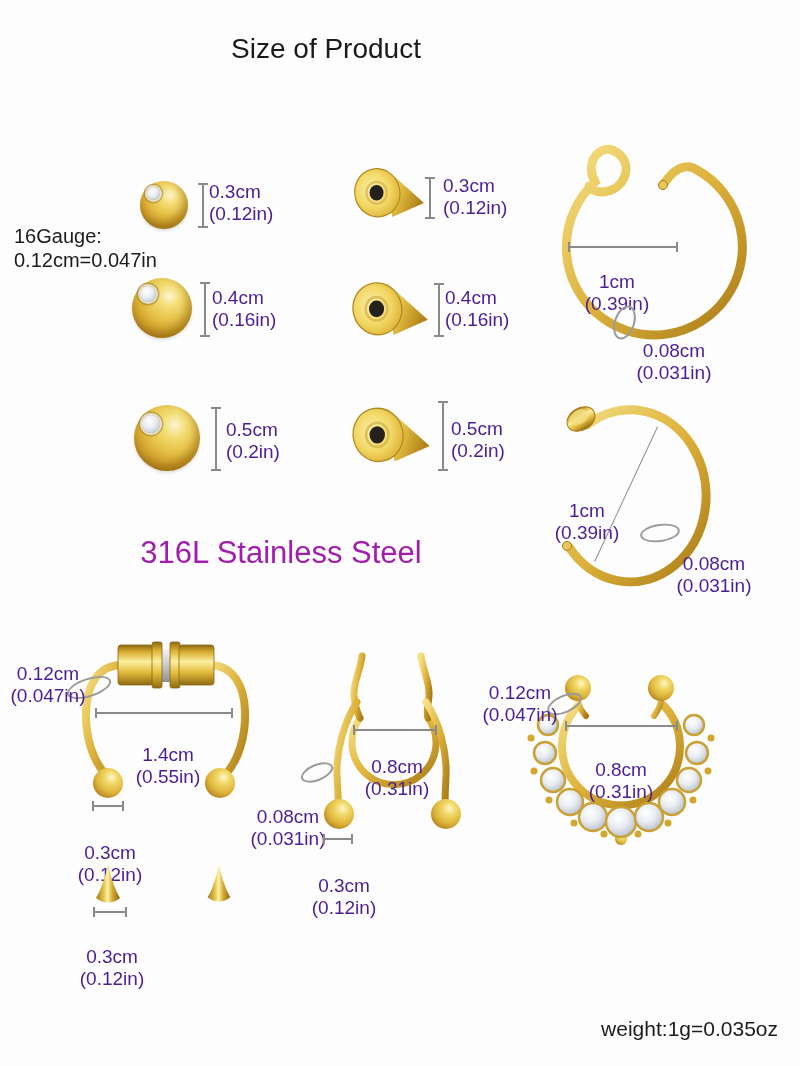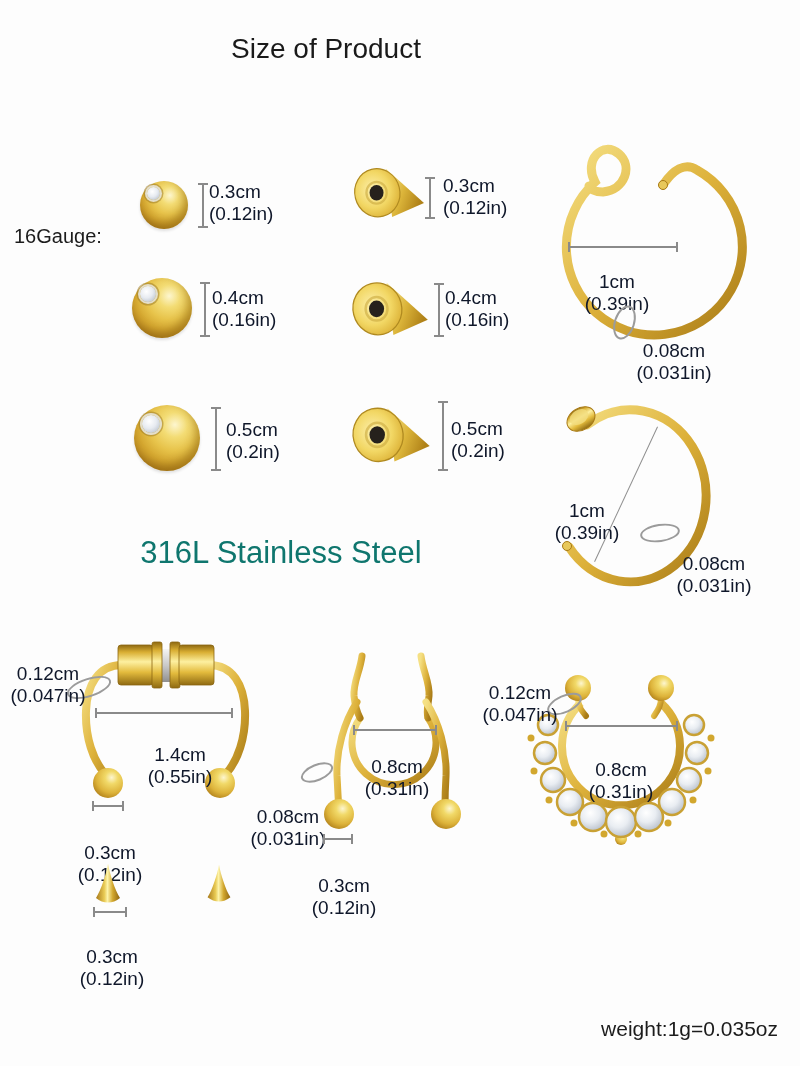--- a/index.html
+++ b/index.html
@@ -3,24 +3,24 @@
 <meta charset="utf-8">
 <style>
   html,body{margin:0;padding:0;background:#fff;}
   .canvas{
     position:relative;width:800px;height:1066px;margin:0 auto;
     background:#fdfdfd;overflow:hidden;
     font-family:"Liberation Sans", sans-serif;color:#1c1c1c;
   }
   .abs{position:absolute;}
   .title{width:652px;left:0;top:33px;text-align:center;font-size:28px;color:#1a1a1a;}
-  .material{left:130px;top:535px;width:302px;text-align:center;font-size:31px;color:#0f766e;}
+  .material{left:130px;top:535px;width:302px;text-align:center;font-size:31px;color:#a21caf;}
   .weight{left:500px;top:1017px;width:278px;text-align:right;font-size:21px;}
   .gauge{left:14px;top:224px;width:178px;font-size:20px;line-height:1.22;}
-  .lbl{position:absolute;font-size:19px;line-height:1.18;white-space:nowrap;color:#0f172a;}
+  .lbl{position:absolute;font-size:19px;line-height:1.18;white-space:nowrap;color:#4c1d95;}
   .lbl.c{width:90px;text-align:center;margin-top:22px;}
   
   .vline{position:absolute;width:2px;background:#8a8a8a;}
   .vline::before,.vline::after{content:"";position:absolute;left:-4px;width:10px;height:2px;background:#8a8a8a;}
   .vline::before{top:0;} .vline::after{bottom:0;}
   .hline{position:absolute;height:2px;background:#8a8a8a;}
   .hline::before,.hline::after{content:"";position:absolute;top:-4px;width:2px;height:10px;background:#8a8a8a;}
   .hline::before{left:0;} .hline::after{right:0;}
   .diag{position:absolute;height:0;border-top:1.5px solid #8f8f8f;transform-origin:0 0;}
   .note-ellipse{position:absolute;border:2px solid #9b9b9b;border-radius:50%;background:transparent;}
@@ -87,20 +87,21 @@
           <stop offset="0.45" stop-color="#e9edf2"></stop>
           <stop offset="0.8" stop-color="#c3cad4"></stop>
           <stop offset="1" stop-color="#9aa3b0"></stop>
       </radialGradient>
     </defs>
   </svg>
 
   <div class="abs title">Size of Product</div>
   <div class="abs gauge">
     <div>16Gauge:</div>
+    <div>0.12cm=0.047in</div>
   </div>
   <div class="abs material">316L Stainless Steel</div>
   <div class="abs weight">weight:1g=0.035oz</div>
 
   <div class="ball" style="left:140px;top:181px;width:48px;height:48px;">
     <div class="gem" style="left:7px;top:6px;width:13px;height:13px;"></div>
   </div>
   <div class="vline" style="left:202px;top:183px;height:45px;"></div>
   <div class="lbl" style="left:209px;top:181px;">
     <div>0.3cm</div>
@@ -203,21 +204,21 @@
     <rect x="74" y="9" width="10" height="46" rx="2" fill="url(#gCyl)" stroke="#8a6510" stroke-width="0.8"></rect>
     <rect x="92" y="9" width="10" height="46" rx="2" fill="url(#gCyl)" stroke="#8a6510" stroke-width="0.8"></rect>
     <rect x="101" y="12" width="35" height="40" rx="3" fill="url(#gCyl)" stroke="#8a6510" stroke-width="0.8"></rect>
   </svg>
   <div class="note-ellipse" style="left:66px;top:678px;width:42px;height:15px;transform:rotate(-18deg);"></div>
   <div class="lbl c" style="left:3px;top:641px;">
     <div>0.12cm</div>
     <div>(0.047in)</div>
   </div>
   <div class="hline" style="left:95px;top:712px;width:138px;"></div>
-  <div class="lbl c" style="left:135px;top:722px;">
+  <div class="lbl c" style="left:123px;top:722px;">
     <div>1.4cm</div>
     <div>(0.55in)</div>
   </div>
   <div class="hline" style="left:92px;top:805px;width:32px;"></div>
   <div class="lbl c" style="left:65px;top:820px;">
     <div>0.3cm</div>
     <div>(0.12in)</div>
   </div>
 
   <svg style="left:298px;top:650px;" width="180" height="185" viewBox="0 0 180 185">

